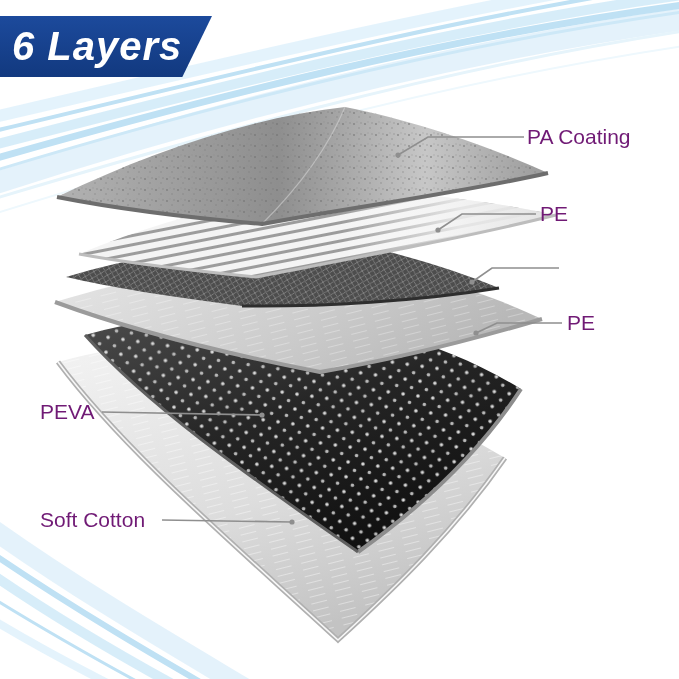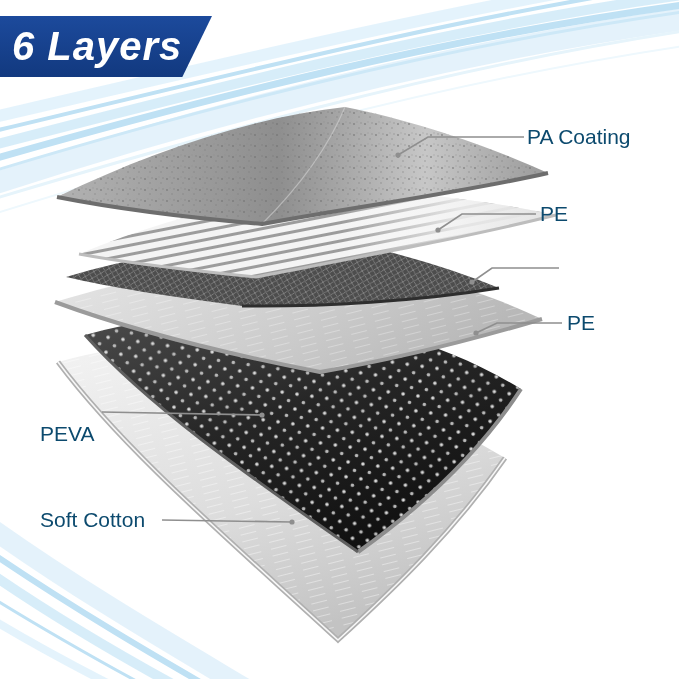--- a/index.html
+++ b/index.html
@@ -13,21 +13,21 @@
     position:absolute;left:0;top:16px;width:212px;height:61px;
     background:linear-gradient(180deg,#1c4a9c 0%,#12397f 100%);
     clip-path:polygon(0 0,100% 0,86% 100%,0 100%);
     display:flex;align-items:center;
   }
   .banner span{
     color:#ffffff;font-size:40px;font-weight:bold;font-style:italic;
     padding-left:12px;letter-spacing:1px;white-space:nowrap;
   }
   .label{
-    position:absolute;color:#0c4a6e;font-size:21px;line-height:25px;
+    position:absolute;color:#701a75;font-size:21px;line-height:25px;
     white-space:nowrap;
   }
 </style>
 </head>
 <body>
 
 <div class="stage">
 
   <svg class="diagram-svg" width="679" height="679" viewBox="0 0 679 679">
     <defs>
@@ -152,16 +152,16 @@
     </g>
   </svg>
 
   <div class="banner">
     <span>6 Layers</span>
   </div>
 
   <div class="label" style="left:527px;top:124px">PA Coating</div>
   <div class="label" style="left:540px;top:201px">PE</div>
   <div class="label" style="left:567px;top:310px">PE</div>
-  <div class="label" style="left:40px;top:421px">PEVA</div>
+  <div class="label" style="left:40px;top:399px">PEVA</div>
   <div class="label" style="left:40px;top:507px">Soft Cotton</div>
 
 </div>
 
 </body></html>

